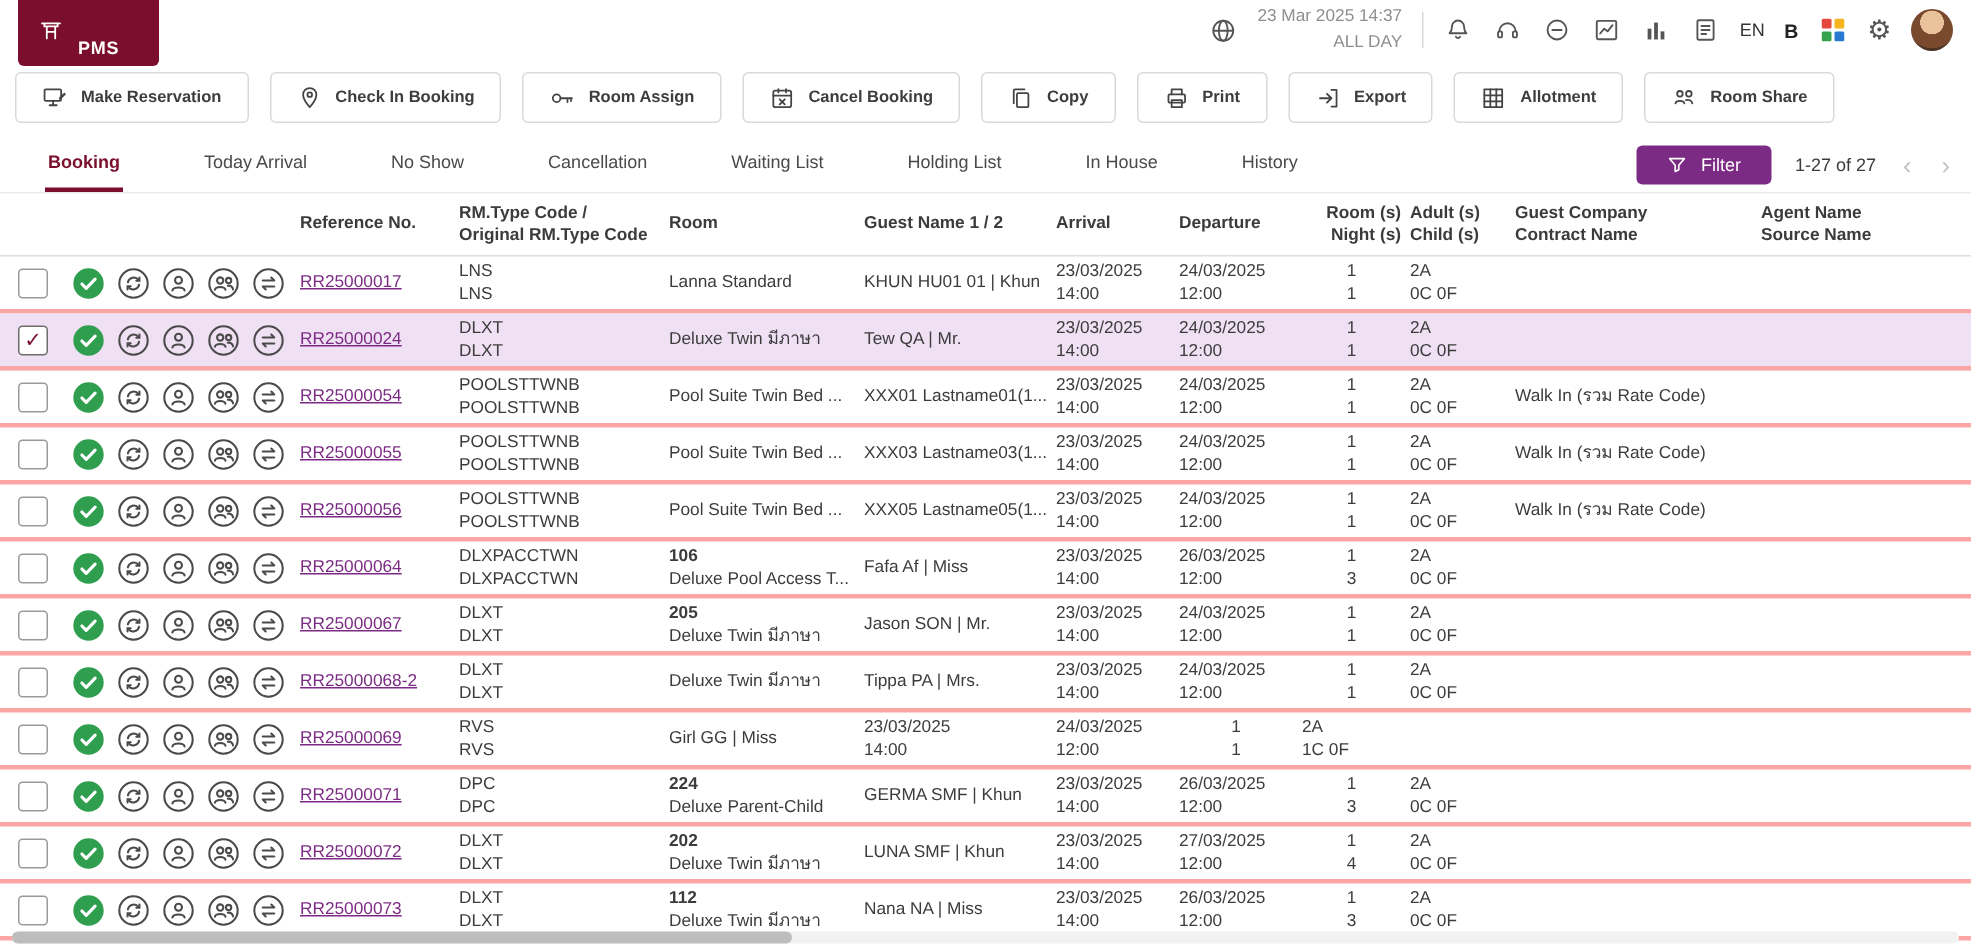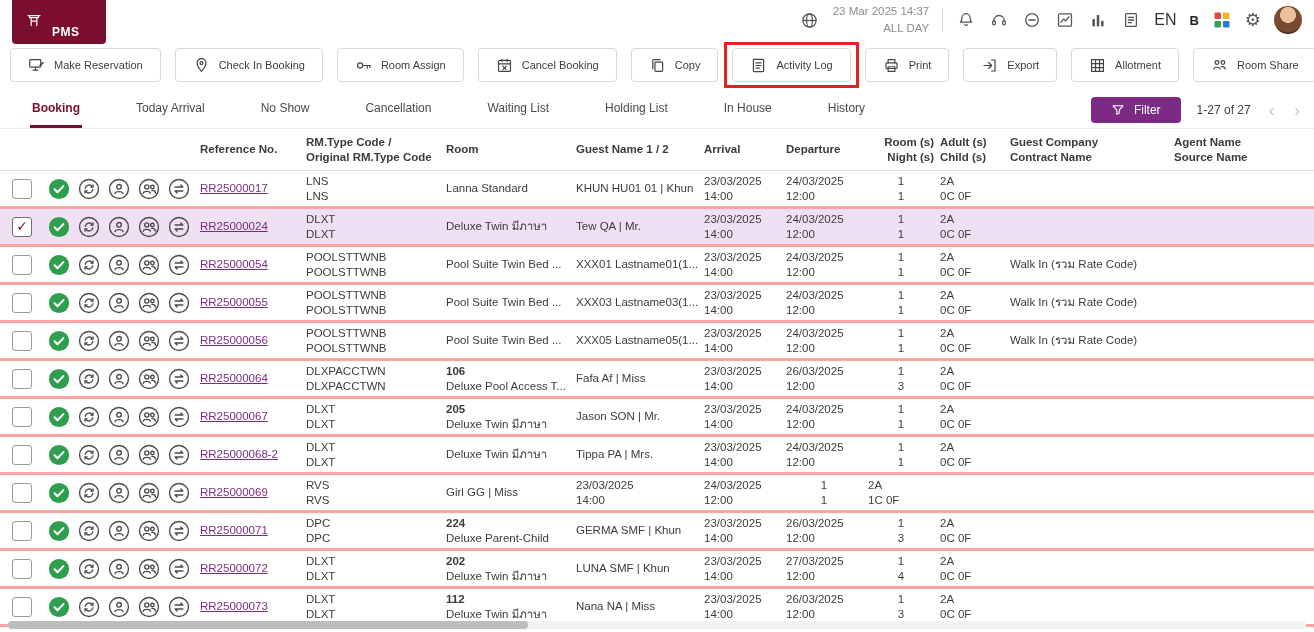--- a/index.html
+++ b/index.html
@@ -14,31 +14,31 @@
 
   
   .topbar{height:40px;display:flex;align-items:center;padding:0 12px;background:#fff;}
   .logo-chip{display:flex;align-items:center;gap:8px;background:var(--accent);
     color:#fff;border-radius:4px;padding:5px 26px 5px 12px;cursor:pointer;}
   .logo-chip .logo-text{font-size:12px;font-weight:bold;letter-spacing:.5px;margin-top:24px;}
   .topbar-right{margin-left:auto;display:flex;align-items:center;gap:13px;}
   .datetime{font-size:11.5px;color:var(--muted);text-align:right;line-height:1.45;}
   .vdiv{width:1px;height:24px;background:#d8d8d8;}
   .tb-ic{width:20px;height:20px;display:flex;align-items:center;justify-content:center;cursor:pointer;}
-  .lang{font-size:16px;color:#333;cursor:pointer;}
+  .lang{font-size:12px;color:#333;cursor:pointer;}
   .cur{font-size:13px;font-weight:bold;color:#222;cursor:pointer;}
   .gear{font-size:18px;color:#555;cursor:pointer;line-height:1;}
   .avatar{width:28px;height:28px;border-radius:50%;cursor:pointer;
     background:radial-gradient(circle at 50% 32%,#e9c29b 0 33%,#7a4a2f 34% 72%,#4c3326 73%);}
 
   
   .toolbar{display:flex;align-items:center;gap:14px;padding:8px 10px 10px;background:#fff;}
   .tb-btn{position:relative;display:flex;align-items:center;gap:9px;height:34px;padding:0 17px;
     background:#fff;border:1px solid #d9d9d9;border-radius:4px;font-size:11px;color:#3d3d3d;
-    font-family:inherit;cursor:pointer;white-space:nowrap;}
+    font-family:inherit;cursor:pointer;white-space:nowrap;font-weight:bold;}
   .tb-btn-icon{width:17px;height:17px;}
   .annot{position:absolute;left:-9px;top:-7px;right:-9px;bottom:-7px;
     border:3px solid var(--annotation);pointer-events:none;}
 
   
   .tabbar{display:flex;align-items:center;padding:0 12px 0 30px;border-bottom:1px solid #ececec;justify-content:flex-end;}
   .tabs{display:flex;gap:52px;}
   .tab{font-size:12px;color:#4a4a4a;padding:9px 2px 10px;cursor:pointer;border-bottom:3px solid transparent;}
   .tab.active{color:var(--accent);font-weight:bold;border-bottom-color:var(--accent);}
   .tab-right{margin-left:auto;display:flex;align-items:center;gap:16px;}
@@ -192,30 +192,20 @@
   <button class="tb-btn">
     <span class="tb-btn-icon">
         <svg viewBox="0 0 20 20" width="17" height="17" fill="none" stroke="#444" stroke-width="1.4" stroke-linecap="round" stroke-linejoin="round">
           <rect x="7" y="6" width="9" height="11" rx="1"></rect>
           <path d="M4.5 14V4a1 1 0 0 1 1-1h7.5"></path>
         </svg>
       </span>
     <span class="tb-btn-label">Copy</span>
   </button>
 
-  <button class="tb-btn">
-    <span class="tb-btn-icon">
-        <svg viewBox="0 0 20 20" width="17" height="17" fill="none" stroke="#444" stroke-width="1.4" stroke-linecap="round" stroke-linejoin="round">
-          <rect x="4" y="2.8" width="12" height="14.4" rx="1"></rect>
-          <path d="M7 7h6M7 10h6M7 13h4"></path>
-        </svg>
-      </span>
-    <span class="tb-btn-label">Activity Log</span>
-  <span class="annot"></span>
-    </button>
 
   <button class="tb-btn">
     <span class="tb-btn-icon">
         <svg viewBox="0 0 20 20" width="17" height="17" fill="none" stroke="#444" stroke-width="1.4" stroke-linecap="round" stroke-linejoin="round">
           <path d="M6 7V3h8v4"></path>
           <rect x="3.5" y="7" width="13" height="6.5" rx="1"></rect>
           <rect x="6" y="11.5" width="8" height="5.5"></rect>
         </svg>
       </span>
     <span class="tb-btn-label">Print</span>

